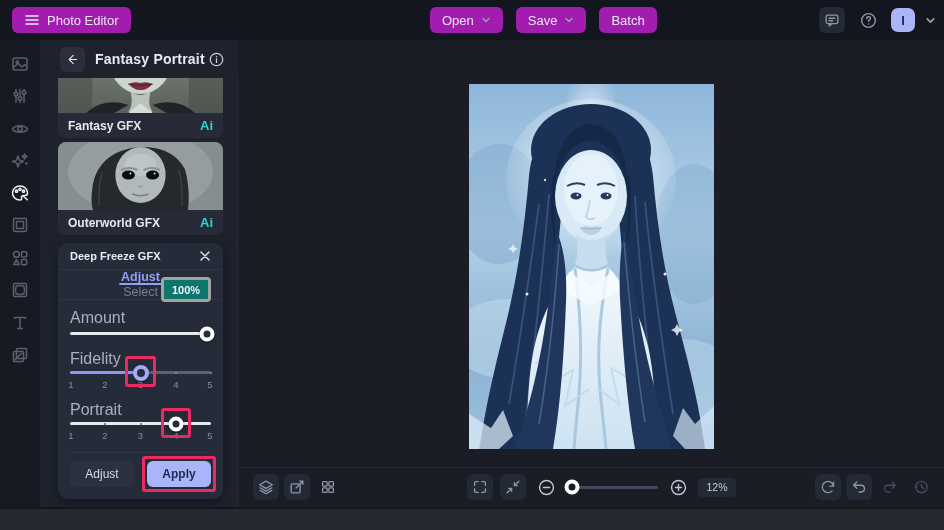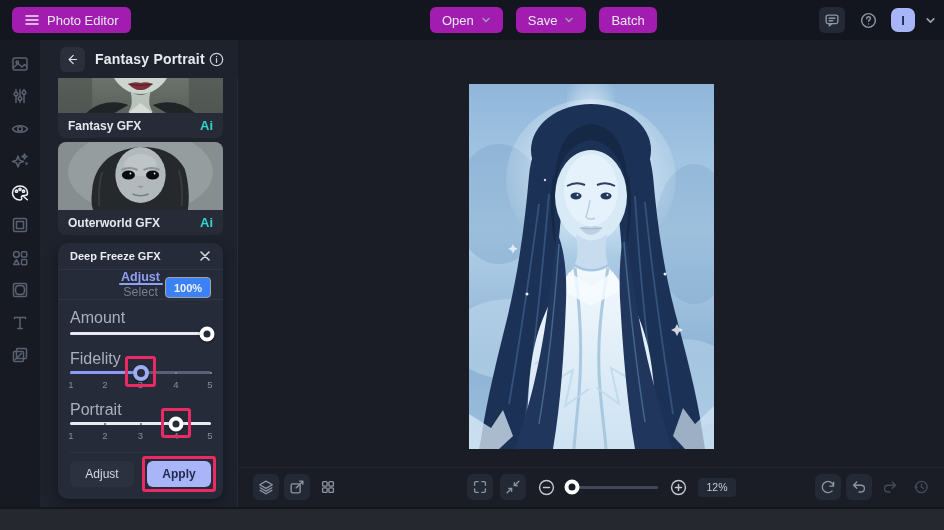--- a/index.html
+++ b/index.html
@@ -48,22 +48,22 @@
   #tool-head{position:absolute;left:0;top:0;width:100%;height:27px;display:flex;align-items:center;
              justify-content:space-between;padding:0 12px;box-sizing:border-box;border-bottom:1px solid #303546;}
   #tool-title{font-size:11px;font-weight:bold;color:#eceef4;}
   #tool-close{color:#d7dae2;cursor:pointer;}
   #tool-tabs{position:absolute;left:0;top:27px;width:100%;height:30px;display:flex;border-bottom:1px solid #303546;box-sizing:border-box;flex-direction:column;}
   .tool-tab{flex:1;display:flex;align-items:center;justify-content:center;font-size:12.5px;color:#777e8c;cursor:pointer;position:relative;}
   .tool-tab.active{color:#8fa0f5;font-weight:bold;}
   .tool-tab.active::after{content:"";position:absolute;bottom:0;left:50%;transform:translateX(-50%);
                           width:44px;height:2px;background:#8fa0f5;border-radius:2px;}
   .ctl-label{position:absolute;left:12px;font-size:16px;color:#aab0bc;}
-  #amount-value{position:absolute;right:12px;top:34px;width:44px;height:19px;border:1px solid #a3a3a3;border-radius:4px;
-                background:#3b82f6;display:flex;align-items:center;justify-content:center;
+  #amount-value{position:absolute;right:12px;top:34px;width:44px;height:19px;border:3px solid #a3a3a3;border-radius:4px;
+                background:#0f766e;display:flex;align-items:center;justify-content:center;
                 font-size:11px;font-weight:bold;color:#eef0f5;}
   .track{position:absolute;left:12px;width:141px;height:3px;border-radius:2px;background:#e8ecf2;cursor:pointer;}
   .track .fill{position:absolute;left:0;top:0;height:3px;border-radius:2px;background:#8b9af3;}
   .track.grey{background:#5a6173;}
   .handle{position:absolute;top:50%;width:7px;height:7px;border-radius:50%;border:4px solid #ffffff;
           background:#262b39;transform:translate(-50%,-50%);cursor:pointer;box-shadow:0 1px 3px rgba(0,0,0,.4);}
   .handle.accent{border-color:#9fadf8;width:8px;height:8px;}
   .tickdot{position:absolute;top:50%;width:2px;height:2px;border-radius:50%;background:#8b919e;transform:translate(-50%,-50%);}
   .ticks{position:absolute;left:12px;width:141px;height:10px;}
   .ticks span{position:absolute;transform:translateX(-50%);font-size:9.5px;color:#878d9a;}

